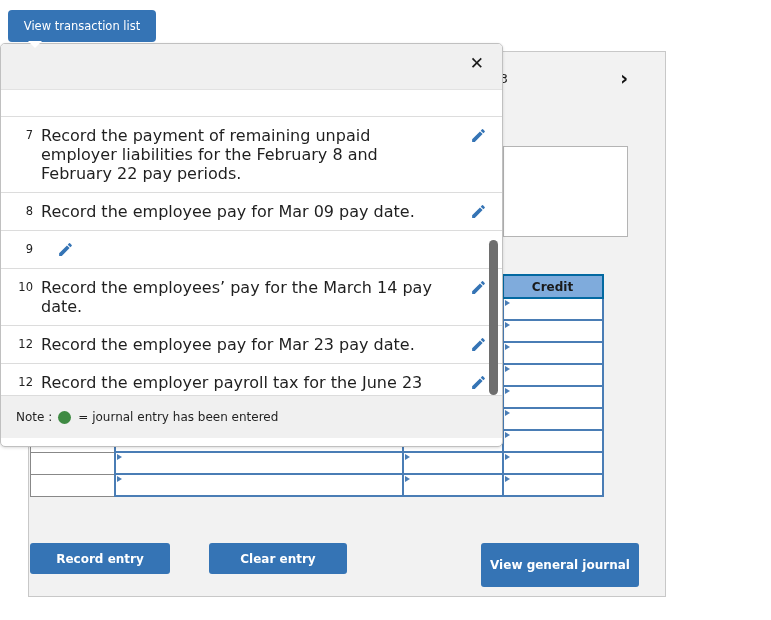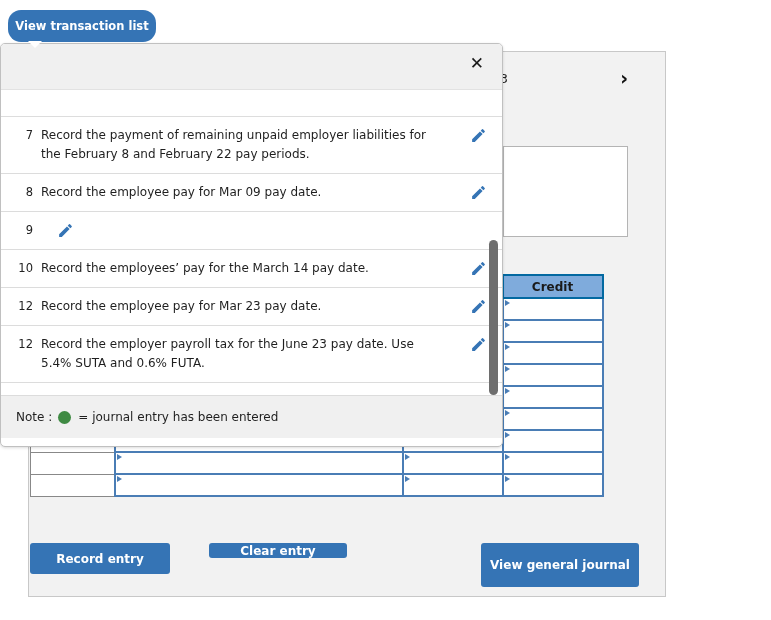--- a/index.html
+++ b/index.html
@@ -127,35 +127,35 @@
     border: none;
     border-radius: 3px;
     text-align: center;
     cursor: pointer;
     font-family: "DejaVu Sans", "Liberation Sans", sans-serif;
     display: flex;
     align-items: center;
     justify-content: center;
   }
   #btn-record  { position: absolute; left: 30px;  top: 543px; width: 140px; height: 31px; }
-  #btn-clear   { position: absolute; left: 209px; top: 543px; width: 138px; height: 15px; }
+  #btn-clear   { position: absolute; left: 209px; top: 543px; width: 138px; height: 31px; }
   #btn-journal { position: absolute; left: 481px; top: 543px; width: 158px; height: 44px; }
 
   
   #view-list-btn {
     position: absolute;
     left: 8px;
     top: 10px;
     width: 148px;
     height: 32px;
     background: #3574b5;
     color: #ffffff;
     font-size: 11.5px;
-    font-weight: bold;
-    border-radius: 13px;
+    font-weight: normal;
+    border-radius: 4px;
     display: flex;
     align-items: center;
     justify-content: center;
     cursor: pointer;
     z-index: 30;
   }
   
   #view-list-btn::after {
     content: "";
     position: absolute;
@@ -224,21 +224,21 @@
     flex: 0 0 40px;
     text-align: right;
     padding-right: 8px;
     font-size: 11.5px;
     color: #222;
     line-height: 19px;
     box-sizing: border-box;
   }
   .txn-desc {
     flex: 1 1 auto;
-    font-size: 12px;
+    font-size: 16px;
     color: #1f1f1f;
     line-height: 19px;
     padding-right: 10px;
   }
   .txn-edit {
     flex: 0 0 48px;
     width: 48px;
     display: flex;
     align-items: flex-start;
     justify-content: center;

